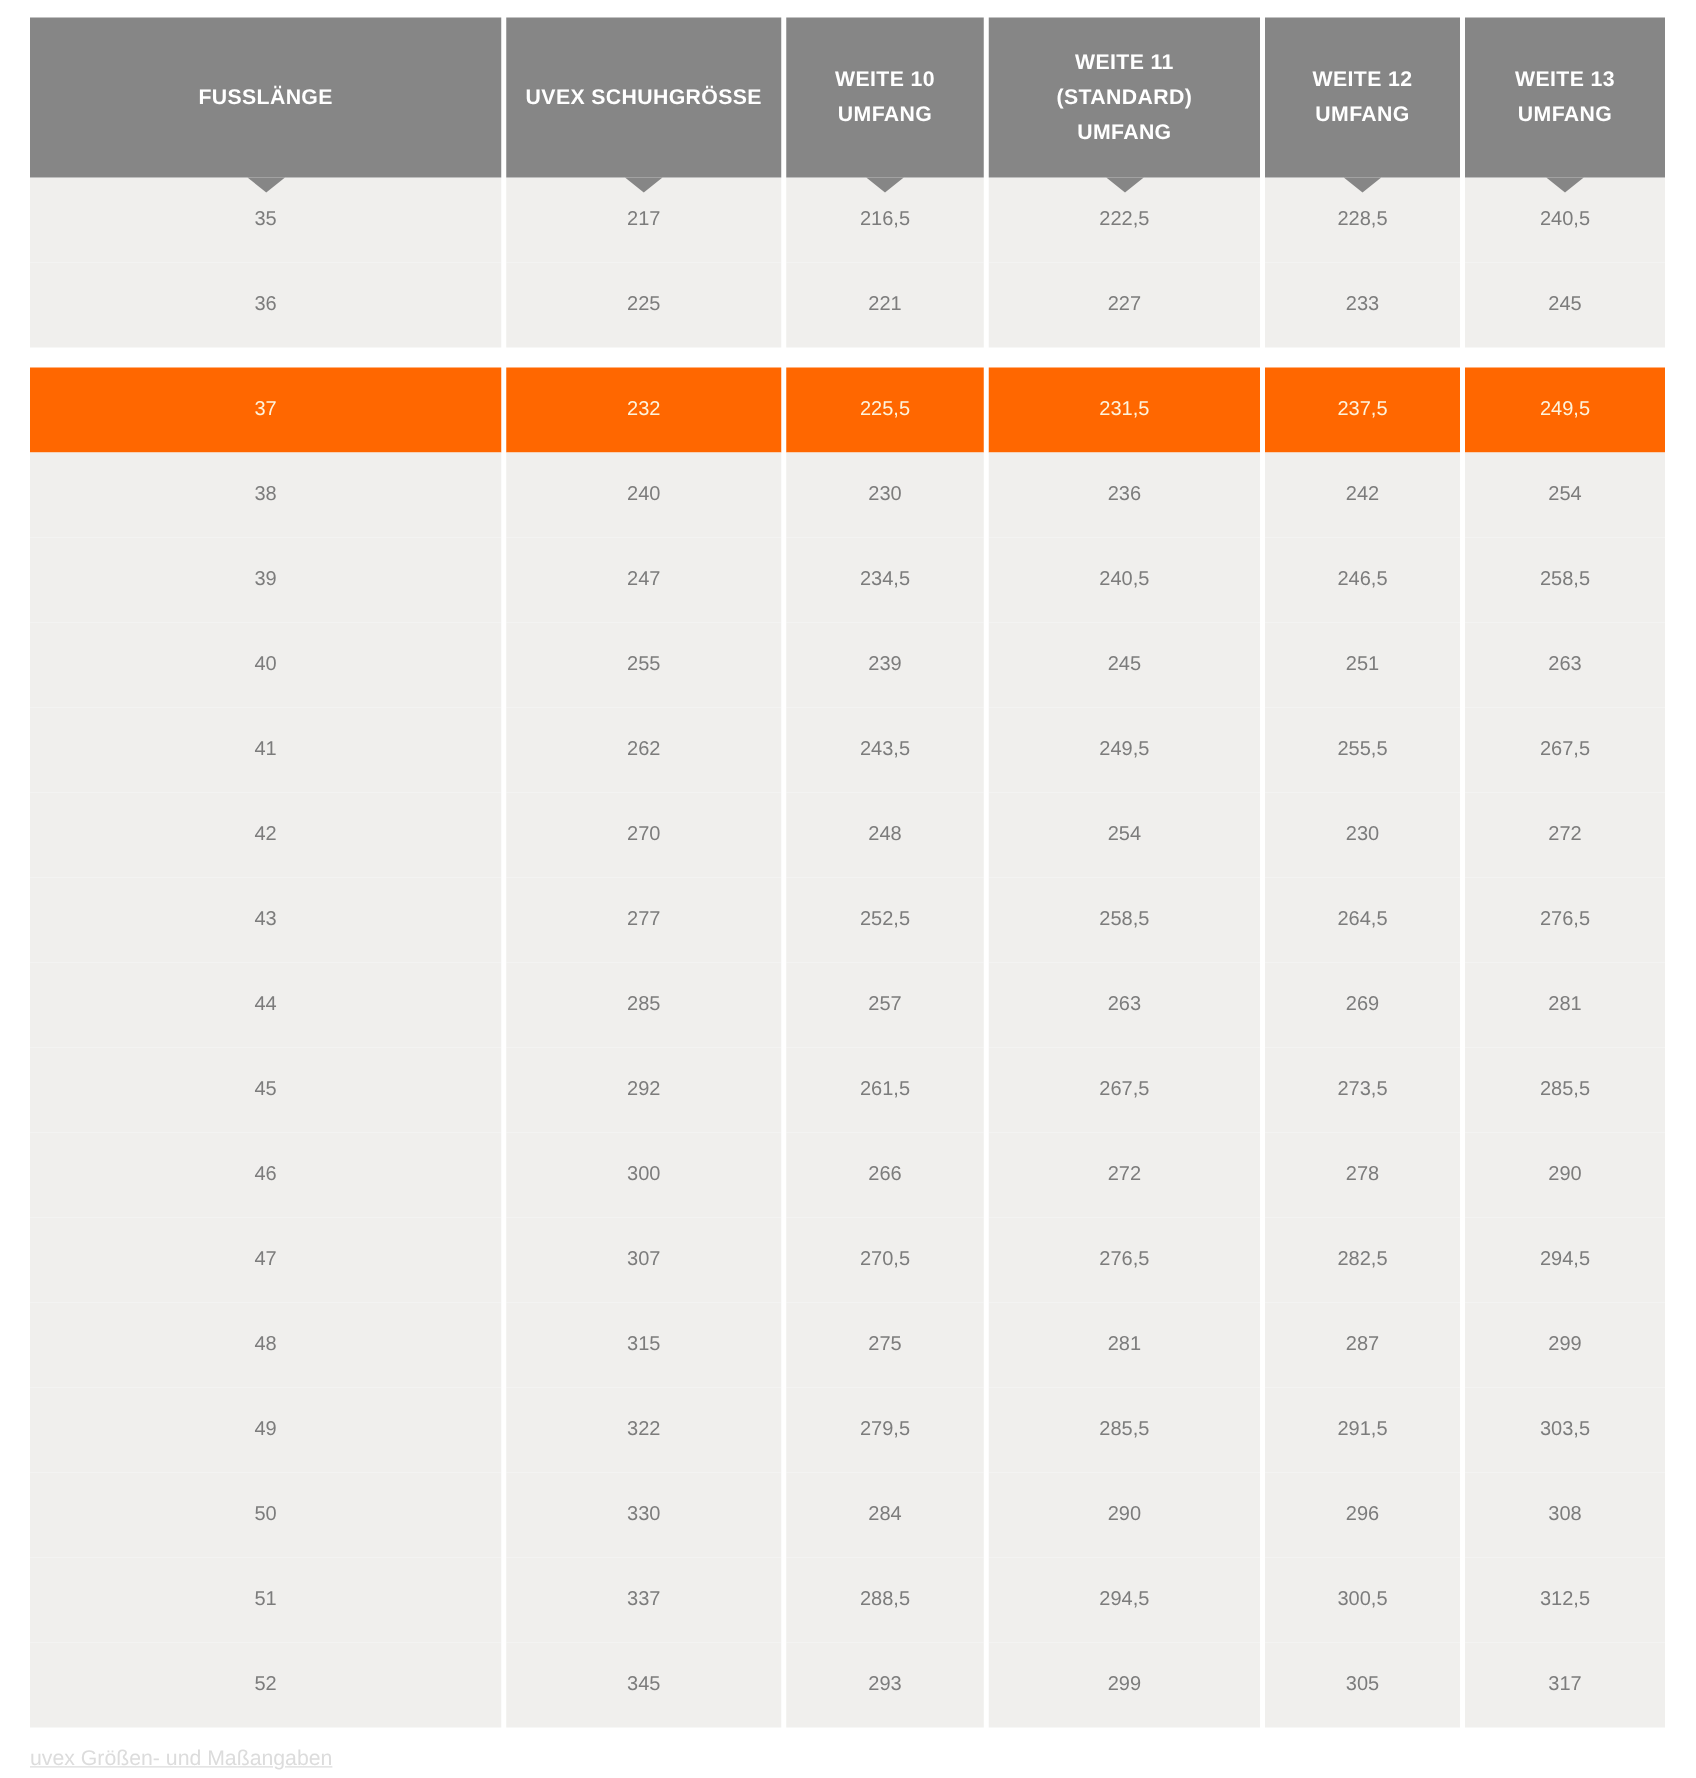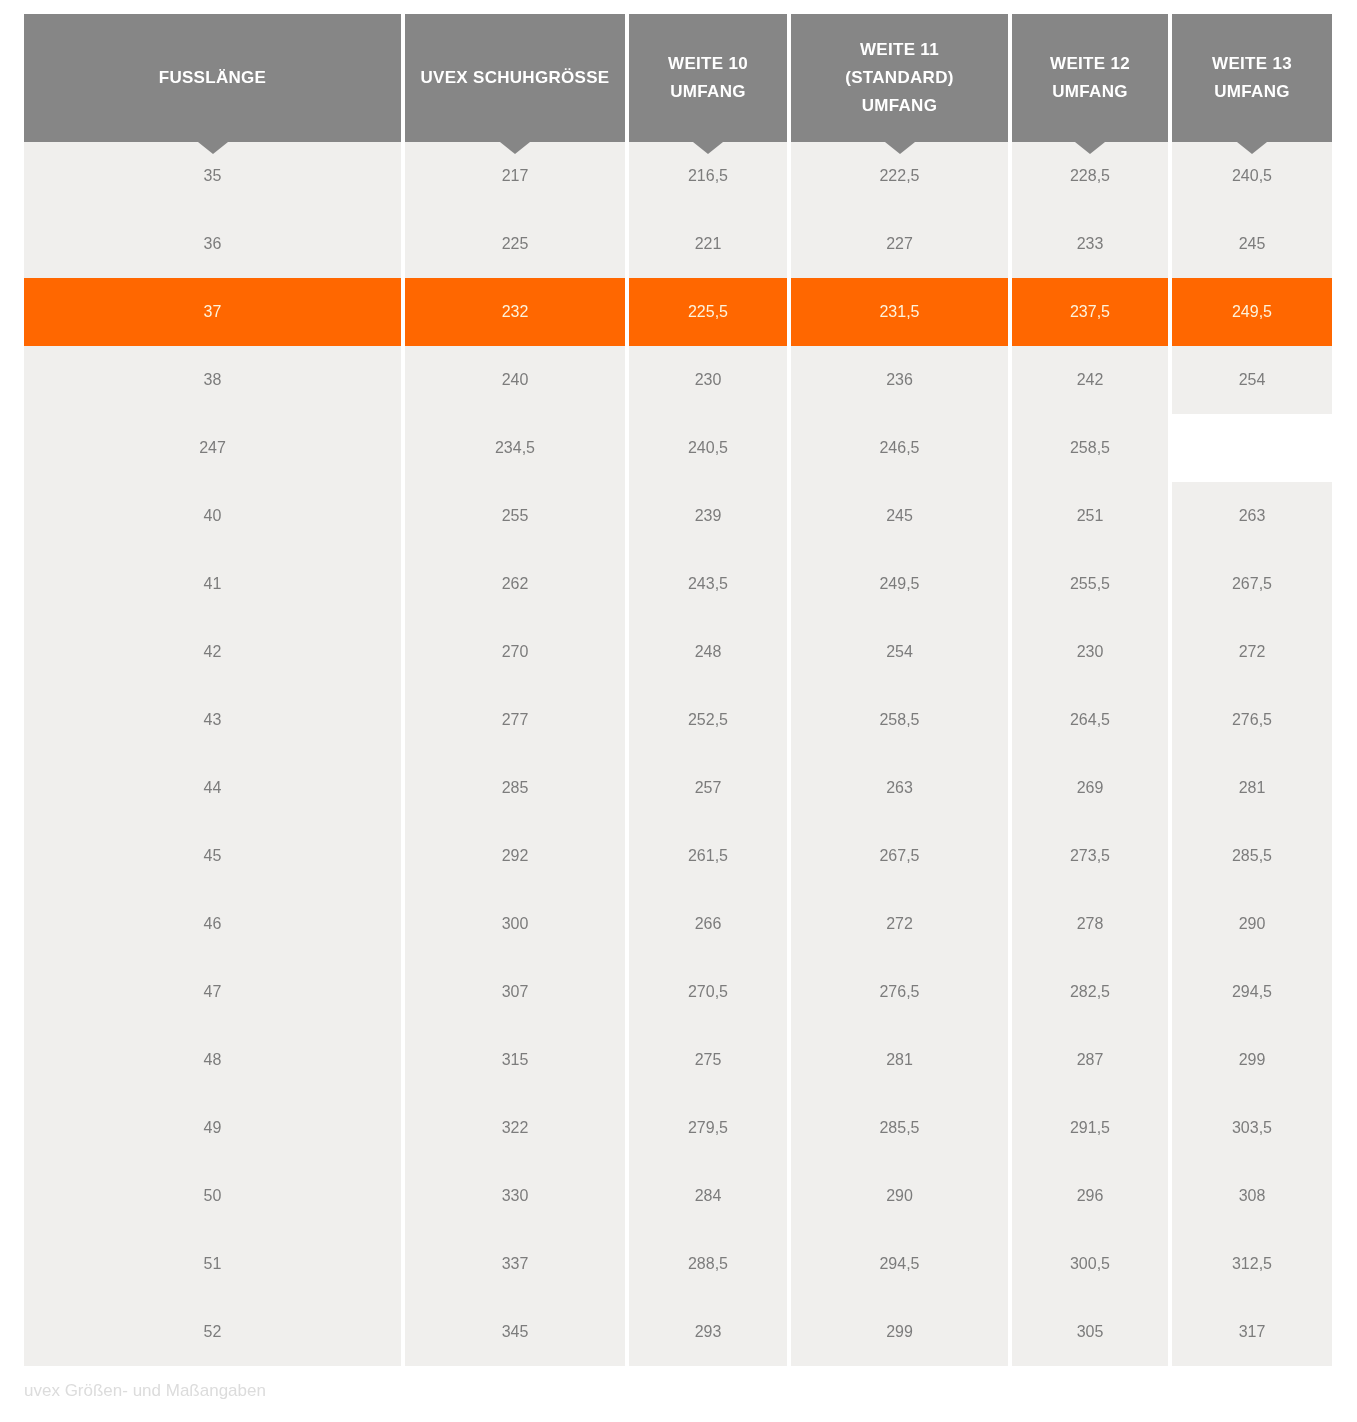--- a/index.html
+++ b/index.html
@@ -63,25 +63,27 @@
     background: var(--row-bg);
     color: var(--row-text);
     display: flex;
     align-items: center;
     justify-content: center;
     font-size: 16px;
   }
   .tr.highlight .td {
     background: var(--highlight-bg);
     color: var(--highlight-text);
+    margin-top: 16px;
   }
   .caption {
     margin-top: 15px;
     font-size: 17px;
     color: var(--caption-text);
+    text-decoration: underline;
   }
 </style>
 </head>
 <body>
 
 <div class="page">
   <div class="size-table">
     <div class="thead" id="thead">
         <div class="th">
     <span class="th-label">FUSSLÄNGE</span>
@@ -140,20 +142,21 @@
         </div>
         <div class="tr">
           <div class="td">38</div>
           <div class="td">240</div>
           <div class="td">230</div>
           <div class="td">236</div>
           <div class="td">242</div>
           <div class="td">254</div>
         </div>
         <div class="tr">
+          <div class="td">39</div>
           <div class="td">247</div>
           <div class="td">234,5</div>
           <div class="td">240,5</div>
           <div class="td">246,5</div>
           <div class="td">258,5</div>
         </div>
         <div class="tr">
           <div class="td">40</div>
           <div class="td">255</div>
           <div class="td">239</div>

